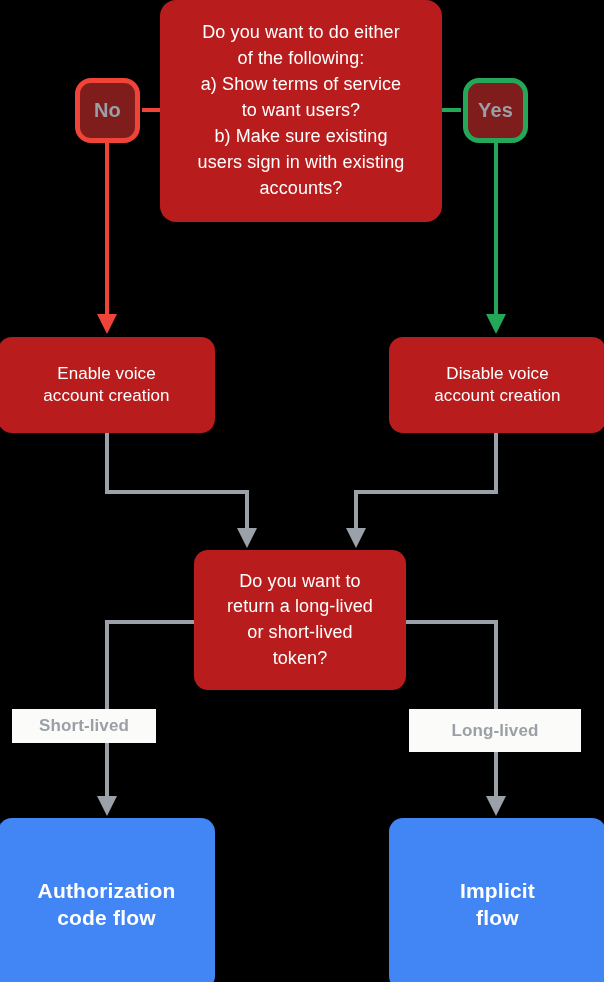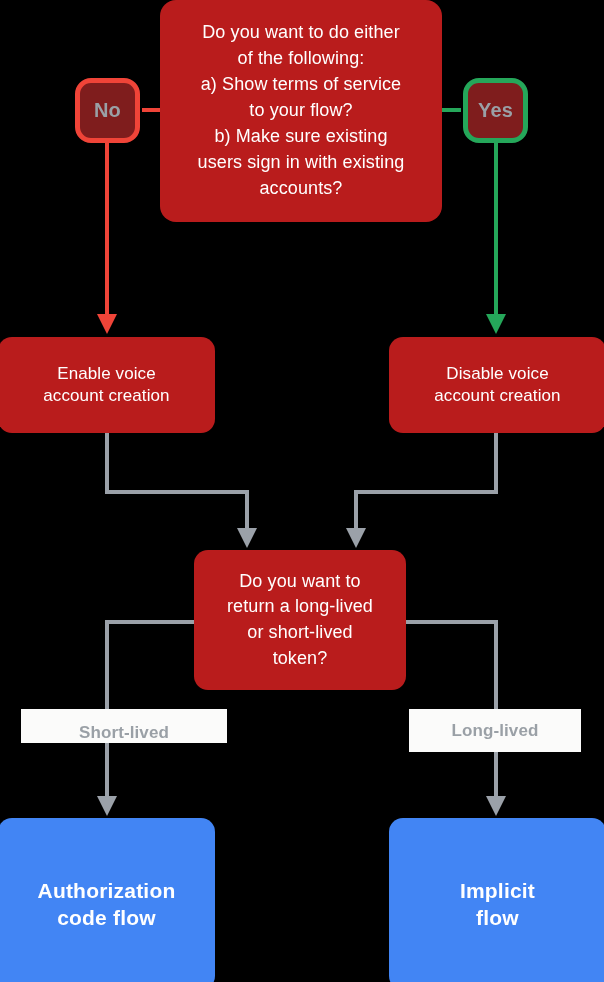--- a/index.html
+++ b/index.html
@@ -124,21 +124,21 @@
     <path d="M 195 622 L 107 622 L 107 806" stroke="#9ba1a9" stroke-width="4" fill="none" marker-end="url(#arrow-gray)"></path>
 
     <path d="M 406 622 L 496 622 L 496 806" stroke="#9ba1a9" stroke-width="4" fill="none" marker-end="url(#arrow-gray)"></path>
   </svg>
 
   <div class="node node-process node-question-top" style="left:160px; top:0px; width:282px; height:222px;">
     <div>
       <div>Do you want to do either</div>
       <div>of the following:</div>
       <div>a) Show terms of service</div>
-      <div>to your flow?</div>
+      <div>to want users?</div>
       <div>b) Make sure existing</div>
       <div>users sign in with existing</div>
       <div>accounts?</div>
     </div>
   </div>
 
   <div class="node node-choice choice-no" style="left:75px; top:78px; width:65px; height:65px;">
     <span>No</span>
   </div>
 
@@ -162,21 +162,21 @@
 
   <div class="node node-process node-question-mid" style="left:194px; top:550px; width:212px; height:140px;">
     <div>
       <div>Do you want to</div>
       <div>return a long-lived</div>
       <div>or short-lived</div>
       <div>token?</div>
     </div>
   </div>
 
-  <div class="edge-label" style="left:21px; top:709px; width:206px; height:34px;align-items:flex-end;">
+  <div class="edge-label" style="left:12px; top:709px; width:144px; height:34px;">
     <span>Short-lived</span>
   </div>
 
   <div class="edge-label" style="left:409px; top:709px; width:172px; height:43px;">
     <span>Long-lived</span>
   </div>
 
   <div class="node node-terminal" style="left:-2px; top:818px; width:217px; height:172px;">
     <div>
       <div>Authorization</div>

